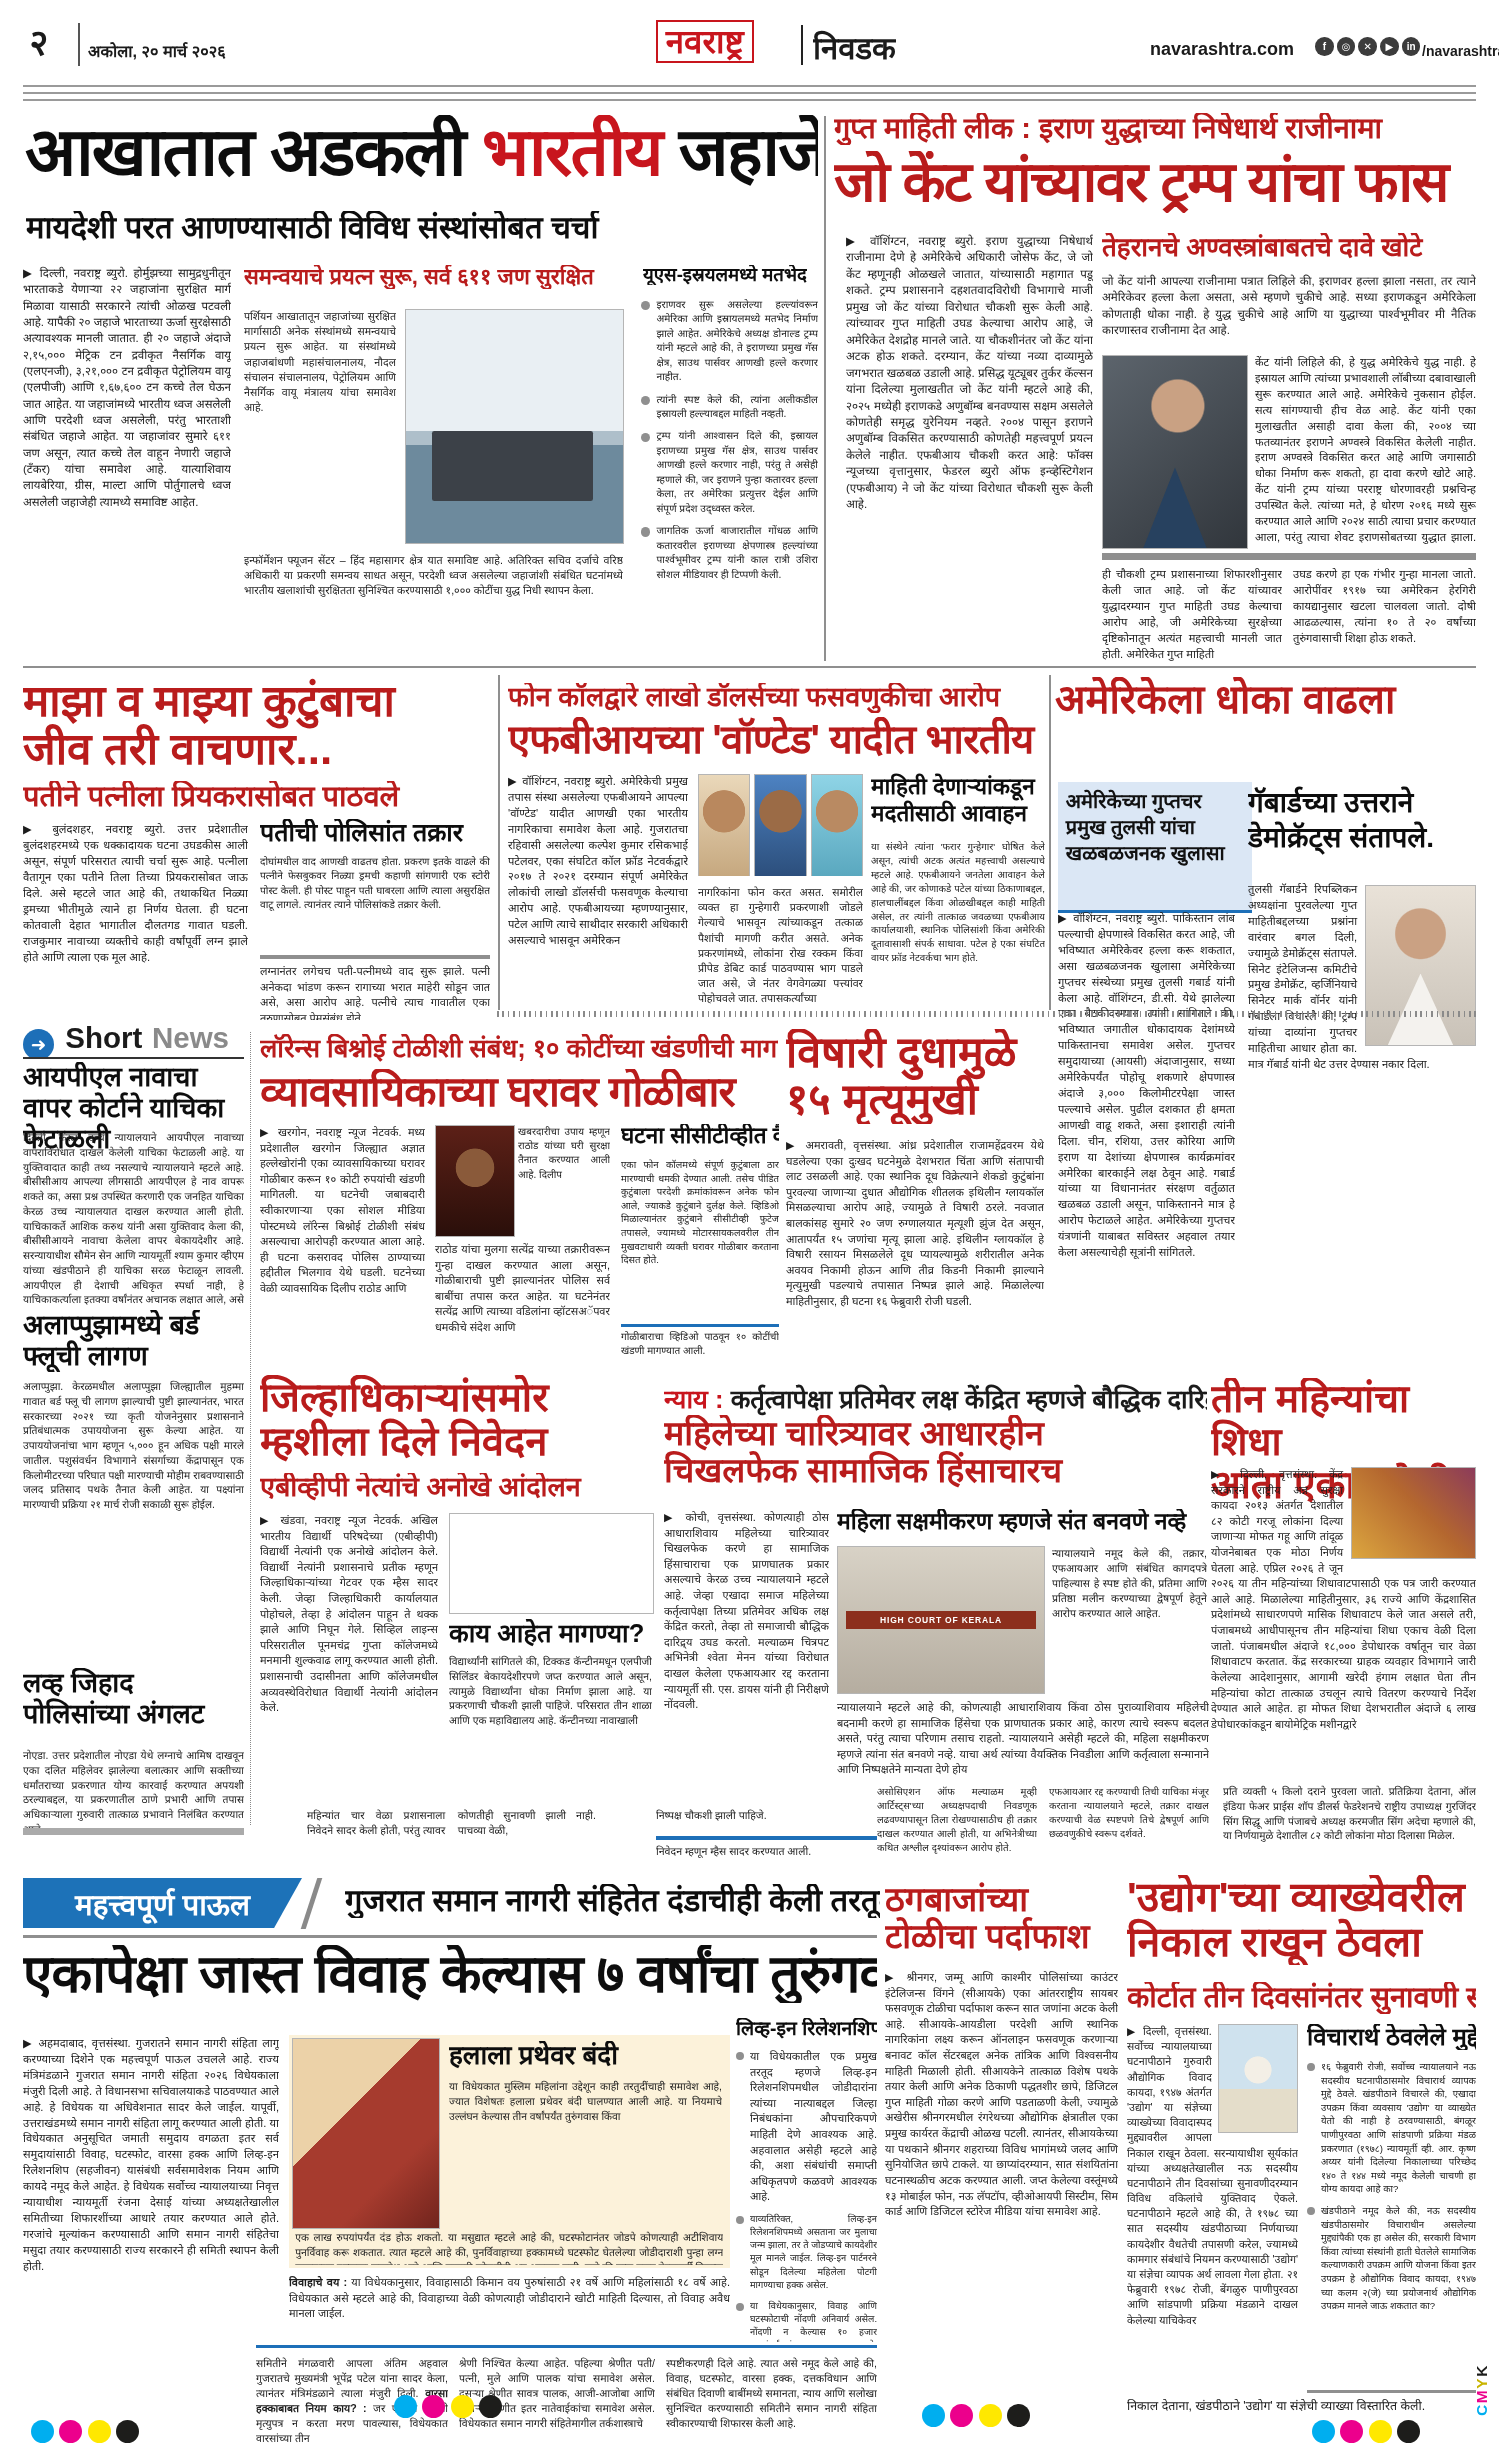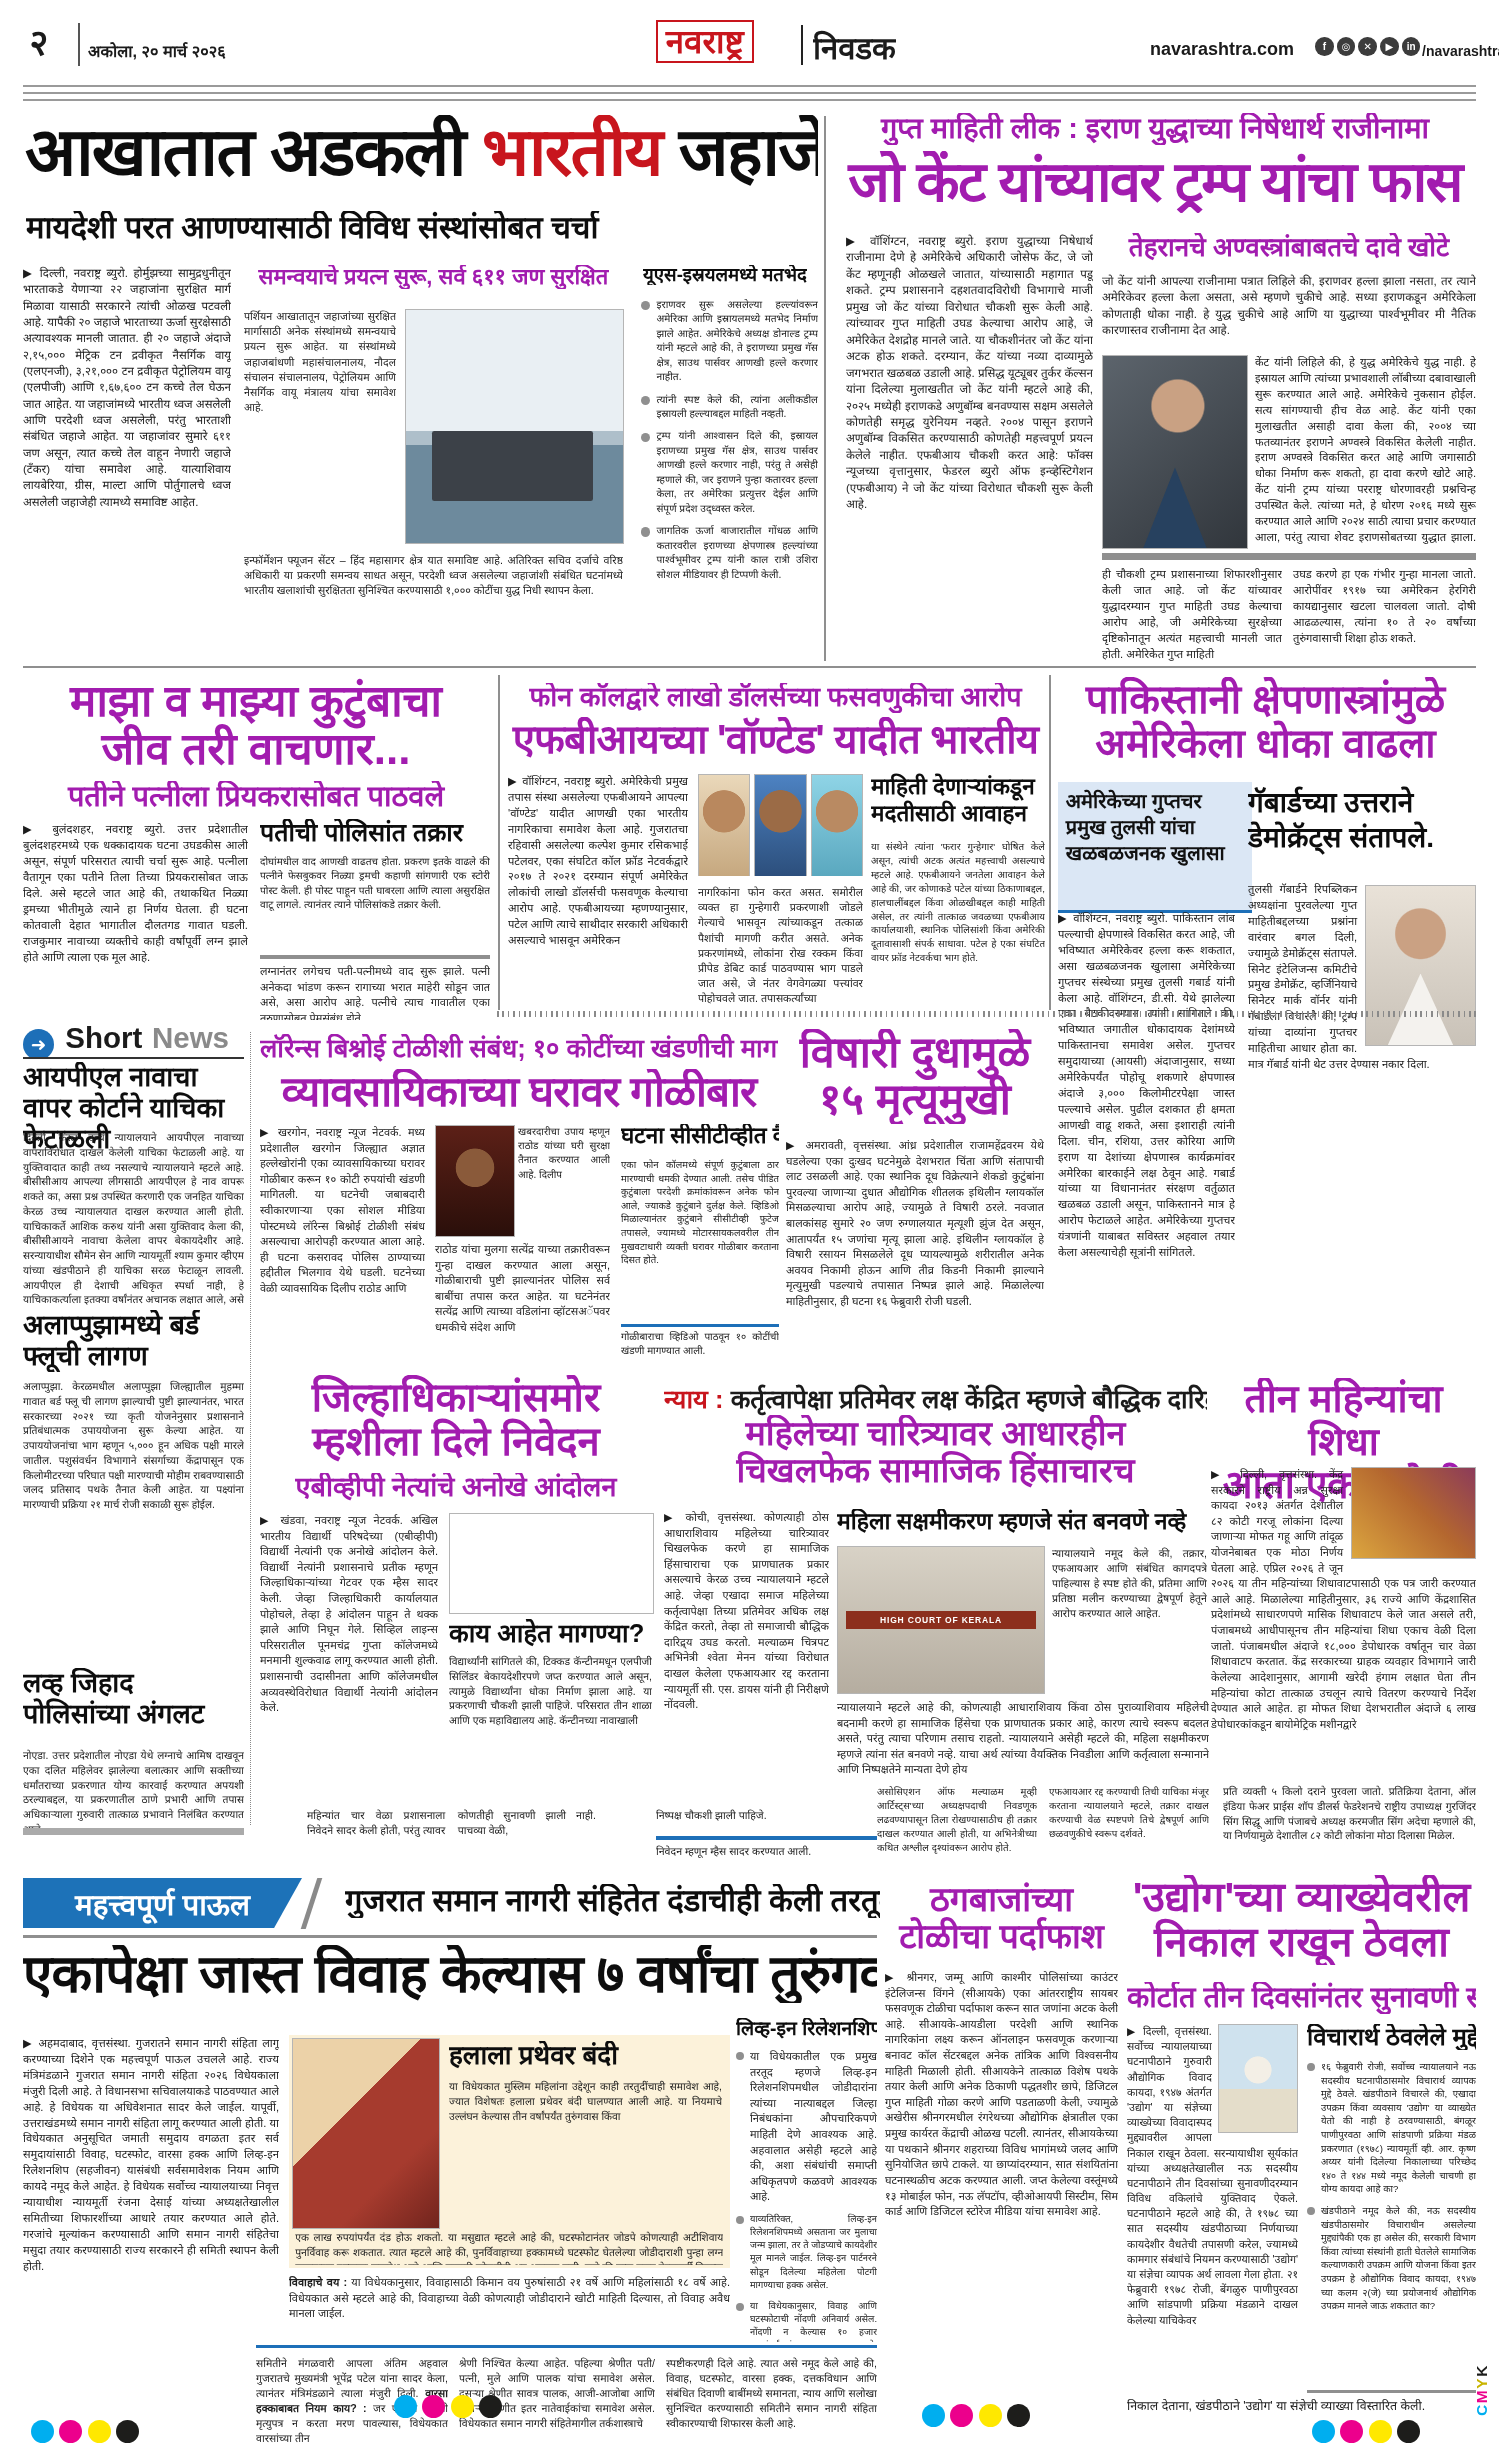--- a/index.html
+++ b/index.html
@@ -1,20 +1,20 @@
 <!DOCTYPE html>
 <html style="font-size:12.4px"><head>
 <meta charset="utf-8">
 <style>
   html,body{margin:0;padding:0;background:#dcdcdc;}
   .page{position:relative;width:1499px;height:2462px;background:#ffffff;margin:0 auto;
         font-family:"Liberation Sans","DejaVu Sans",sans-serif;color:#1b1b1b;}
   .ab{position:absolute;overflow:hidden;}
   .hl{font-weight:800;color:#0d0d0d;line-height:1.1;}
-  .hc{font-weight:800;color:#a21caf;line-height:1.1;text-align:center;}
+  .hc{font-weight:800;color:#b91c1c;line-height:1.1;}
   .bj{text-align:justify;line-height:1.42;color:#1c1c1c;}
   .nw{white-space:nowrap;}
   .red{color:#c8151d;}
   .vr{position:absolute;background:#8f8f8f;width:1.6px;}
   .hr{position:absolute;background:#8f8f8f;}
   .blr{position:absolute;background:#1d6fb8;}
   .ph{position:absolute;overflow:hidden;border:0.8px solid #b5b5b5;}
   .bul{display:flex;gap:6.2px;margin-bottom:7.8px;}
   .bd{width:9.3px;height:9.3px;border-radius:50%;background:#8f8f8f;flex:none;margin-top:3.1px;}
   .icn{width:18.6px;height:18.6px;border-radius:50%;background:#3c3c3c;color:#fff;font-size:10px;font-weight:700;
@@ -127,21 +127,20 @@
     <div class="ph ph-m1" style="position:relative;width:51px;height:101px;"></div>
     <div class="ph ph-m2" style="position:relative;width:51px;height:101px;"></div>
     <div class="ph ph-m3" style="position:relative;width:51px;height:101px;"></div>
   </div>
   <div class="ab bj" style="left:698px;top:885px;width:165px;height:137px;font-size:10.7px;">नागरिकांना फोन करत असत. समोरील व्यक्त हा गुन्हेगारी प्रकरणाशी जोडले गेल्याचे भासवून त्यांच्याकडून तत्काळ पैशांची मागणी करीत असते. अनेक प्रकरणांमध्ये, लोकांना रोख रक्कम किंवा प्रीपेड डेबिट कार्ड पाठवण्यास भाग पाडले जात असे, जे नंतर वेगवेगळ्या पत्त्यांवर पोहोचवले जात. तपासकर्त्यांच्या</div>
   <div class="ab hl" style="left:871px;top:773px;width:174px;font-size:22.5px;line-height:1.2;">माहिती देणाऱ्यांकडून मदतीसाठी आवाहन</div>
   <div class="ab bj" style="left:871px;top:840px;width:174px;height:182px;font-size:9.8px;">या संस्थेने त्यांना 'फरार गुन्हेगार' घोषित केले असून, त्यांची अटक अत्यंत महत्त्वाची असल्याचे म्हटले आहे. एफबीआयने जनतेला आवाहन केले आहे की, जर कोणाकडे पटेल यांच्या ठिकाणाबद्दल, हालचालींबद्दल किंवा ओळखीबद्दल काही माहिती असेल, तर त्यांनी तात्काळ जवळच्या एफबीआय कार्यालयाशी, स्थानिक पोलिसांशी किंवा अमेरिकी दूतावासाशी संपर्क साधावा. पटेल हे एका संघटित वायर फ्रॉड नेटवर्कचा भाग होते.</div>
   <div class="vr" style="left:1049px;top:675px;height:335px;"></div>
 
   <div class="ab hc" style="left:1055px;top:677px;width:421px;font-size:40px;">
-    <div>पाकिस्तानी क्षेपणास्त्रांमुळे</div>
     <div>अमेरिकेला धोका वाढला</div>
   </div>
   <div class="ab box-blue" style="left:1058px;top:782px;width:178px;height:116px;padding:6.2px 7.8px;font-size:20px;font-weight:800;line-height:1.3;color:#111;">अमेरिकेच्या गुप्तचर प्रमुख तुलसी यांचा खळबळजनक खुलासा</div>
   <div class="ab hl" style="left:1248px;top:785px;width:228px;font-size:28px;line-height:1.25;">गॅबार्डच्या उत्तराने डेमोक्रॅट्स संतापले.</div>
   <div class="ab bj" style="left:1058px;top:911px;width:177px;height:863px;font-size:11.2px;">
     <span>▶ वॉशिंग्टन, नवराष्ट्र ब्युरो. पाकिस्तान लांब पल्ल्याची क्षेपणास्त्रे विकसित करत आहे, जी भविष्यात अमेरिकेवर हल्ला करू शकतात, असा खळबळजनक खुलासा अमेरिकेच्या गुप्तचर संस्थेच्या प्रमुख तुलसी गबार्ड यांनी केला आहे. वॉशिंग्टन, डी.सी. येथे झालेल्या एका बैठकीदरम्यान त्यांनी सांगितले की, भविष्यात जगातील धोकादायक देशांमध्ये पाकिस्तानचा समावेश असेल.</span>
     <span>गुप्तचर समुदायाच्या (आयसी) अंदाजानुसार, सध्या अमेरिकेपर्यंत पोहोचू शकणारे क्षेपणास्त्र अंदाजे ३,००० किलोमीटरपेक्षा जास्त पल्ल्याचे असेल. पुढील दशकात ही क्षमता आणखी वाढू शकते, असा इशाराही त्यांनी दिला. चीन, रशिया, उत्तर कोरिया आणि इराण या देशांच्या क्षेपणास्त्र कार्यक्रमांवर अमेरिका बारकाईने लक्ष ठेवून आहे. गबार्ड यांच्या या विधानानंतर संरक्षण वर्तुळात खळबळ उडाली असून, पाकिस्तानने मात्र हे आरोप फेटाळले आहेत. अमेरिकेच्या गुप्तचर यंत्रणांनी याबाबत सविस्तर अहवाल तयार केला असल्याचेही सूत्रांनी सांगितले.</span>
   </div>
   <div class="ab" style="left:1248px;top:882px;width:228px;height:435px;">
     <div class="ph ph-tulsi" style="position:relative;float:right;width:109px;height:159px;margin:3.1px 0 6.2px 7.8px;"></div>

